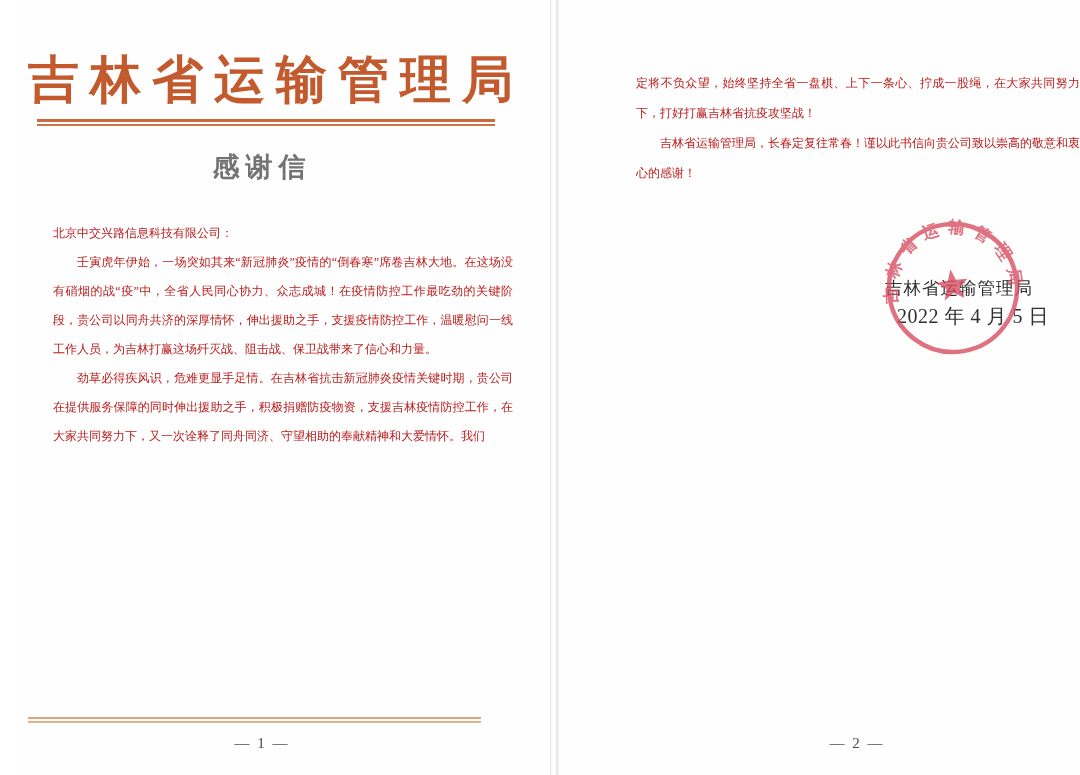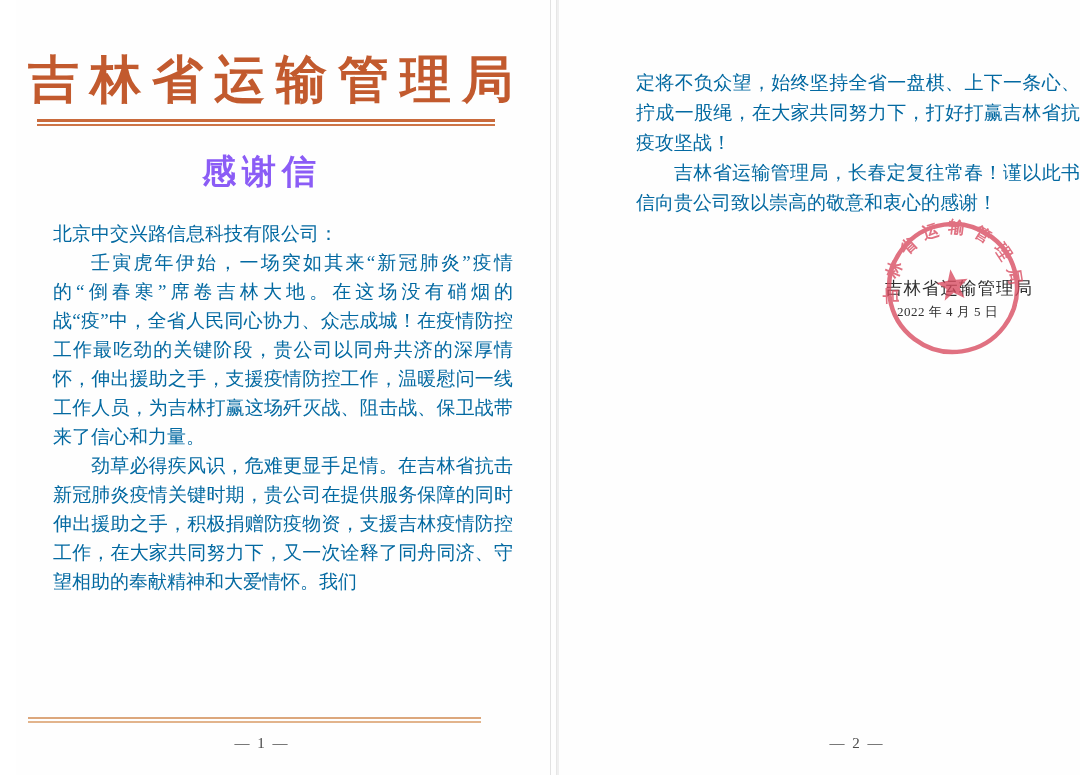--- a/index.html
+++ b/index.html
@@ -25,24 +25,24 @@
     position:absolute;top:46px;left:0;width:520px;text-align:center;
     font-size:51px;font-weight:bold;color:#c25a2e;letter-spacing:11px;
     white-space:nowrap;
   }
   .header-rule{
     position:absolute;top:119px;left:21px;width:458px;height:2px;
     border-top:3px solid #c96a3c;border-bottom:2px solid #cd7547;
   }
   .letter-title{
     position:absolute;top:149px;left:0;width:492px;text-align:center;
-    font-size:34px;font-weight:bold;color:#8b5cf6;letter-spacing:6px;
+    font-size:27px;font-weight:bold;color:#737373;letter-spacing:6px;
   }
   .body-text{
-    position:absolute;color:#0369a1;font-size:19px;text-align:justify;
+    position:absolute;color:#b91c1c;font-size:12px;text-align:justify;
   }
   .body-1{top:206px;left:37px;width:460px;line-height:29px;margin-top:13px;}
   .body-2{top:68px;left:77px;width:444px;line-height:30px;}
   .body-text p{margin:0;text-indent:2em;}
   .body-text p.no-indent{text-indent:0;}
   .footer-rule{
     position:absolute;top:717px;left:12px;width:453px;height:2px;
     border-top:2px solid #dca77c;border-bottom:2px solid #e2b48c;
   }
   .page-number{
@@ -51,21 +51,21 @@
   }
   .pn-1{left:0;width:492px;}
   .pn-2{left:148px;width:300px;}
 
   
   .signature{
     position:absolute;top:276px;left:326px;font-size:17.5px;color:#2f2f2f;
     letter-spacing:1px;white-space:nowrap;
   }
   .sign-date{
-    position:absolute;top:303px;left:338px;font-size:13px;color:#2f2f2f;
+    position:absolute;top:303px;left:338px;font-size:20px;color:#2f2f2f;
     letter-spacing:0.5px;white-space:nowrap;
   }
   .seal{
     position:absolute;left:316px;top:210px;width:156px;height:156px;
     opacity:0.78;transform:rotate(-8deg);
   }
 </style>
 </head>
 <body>
 

